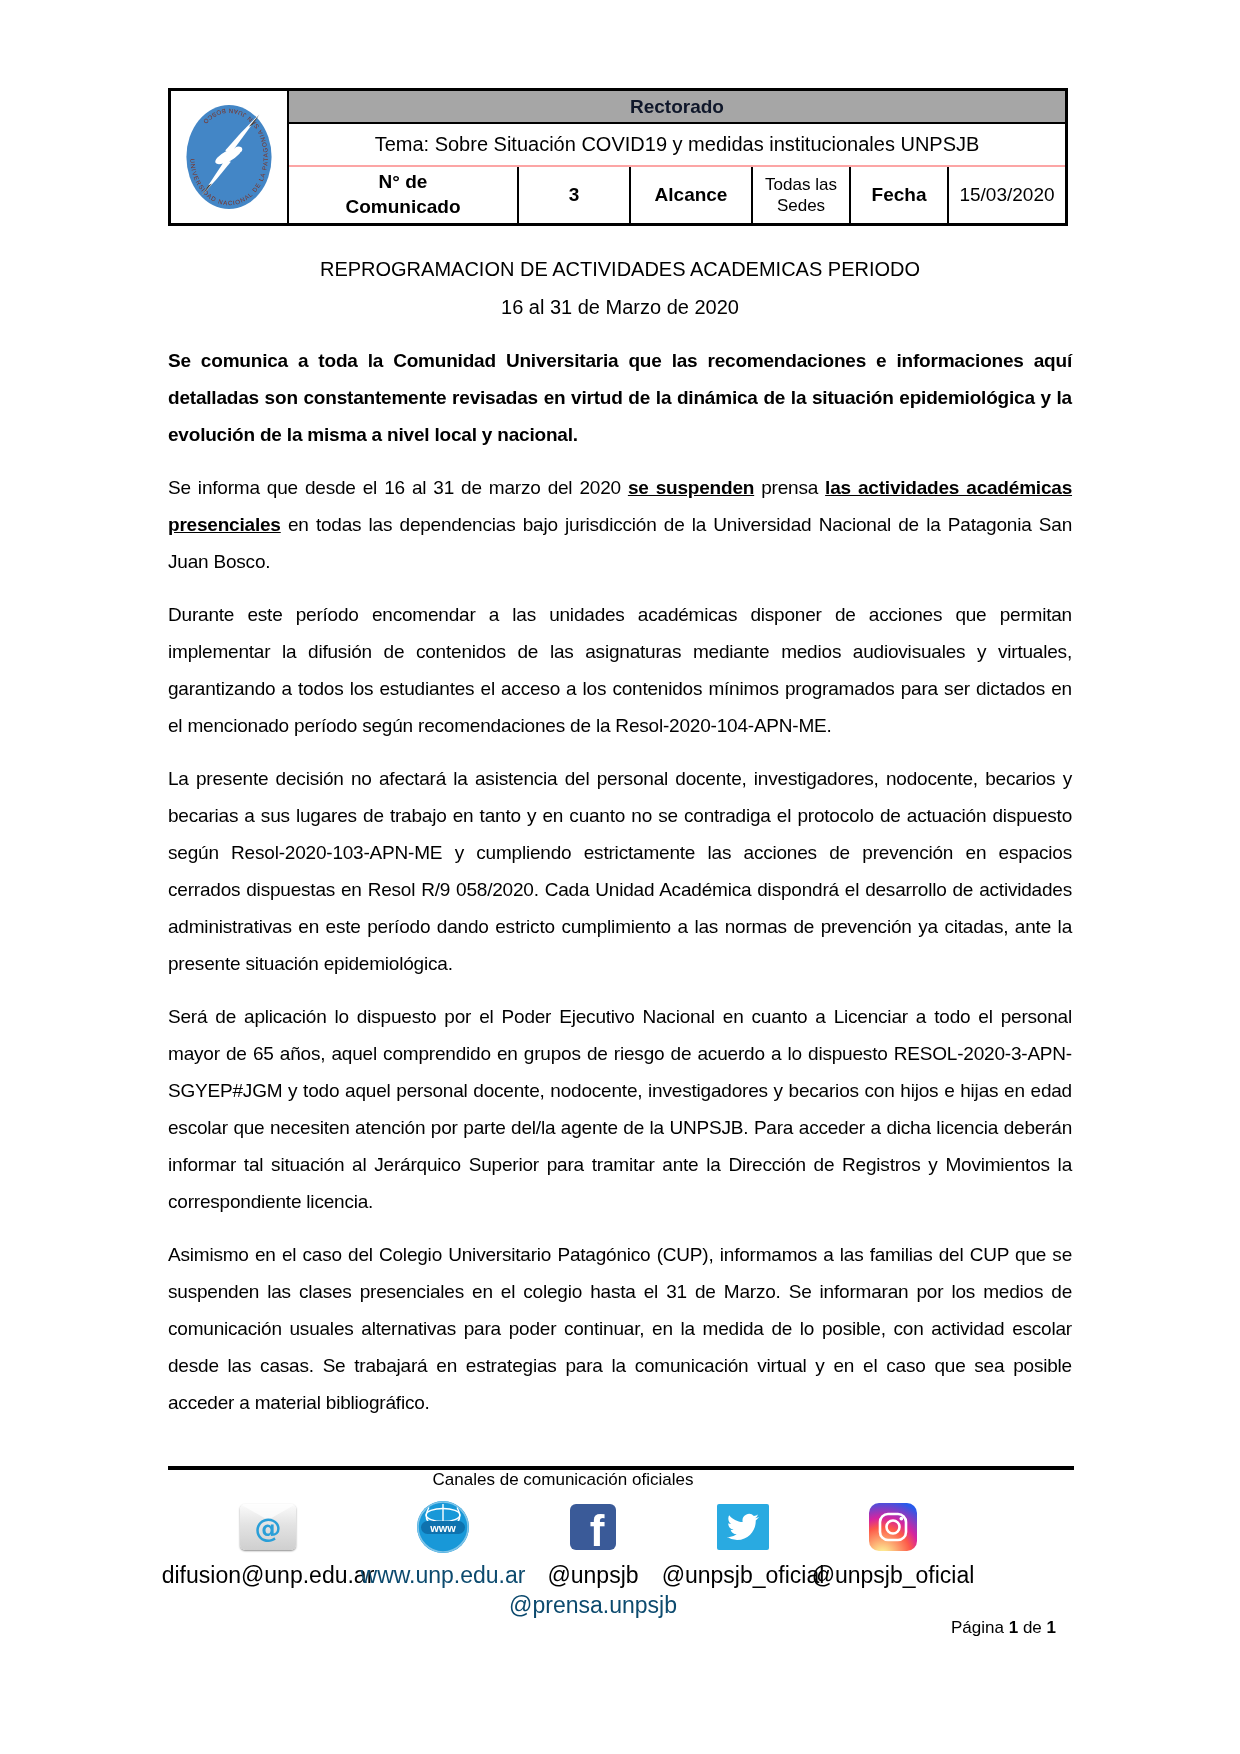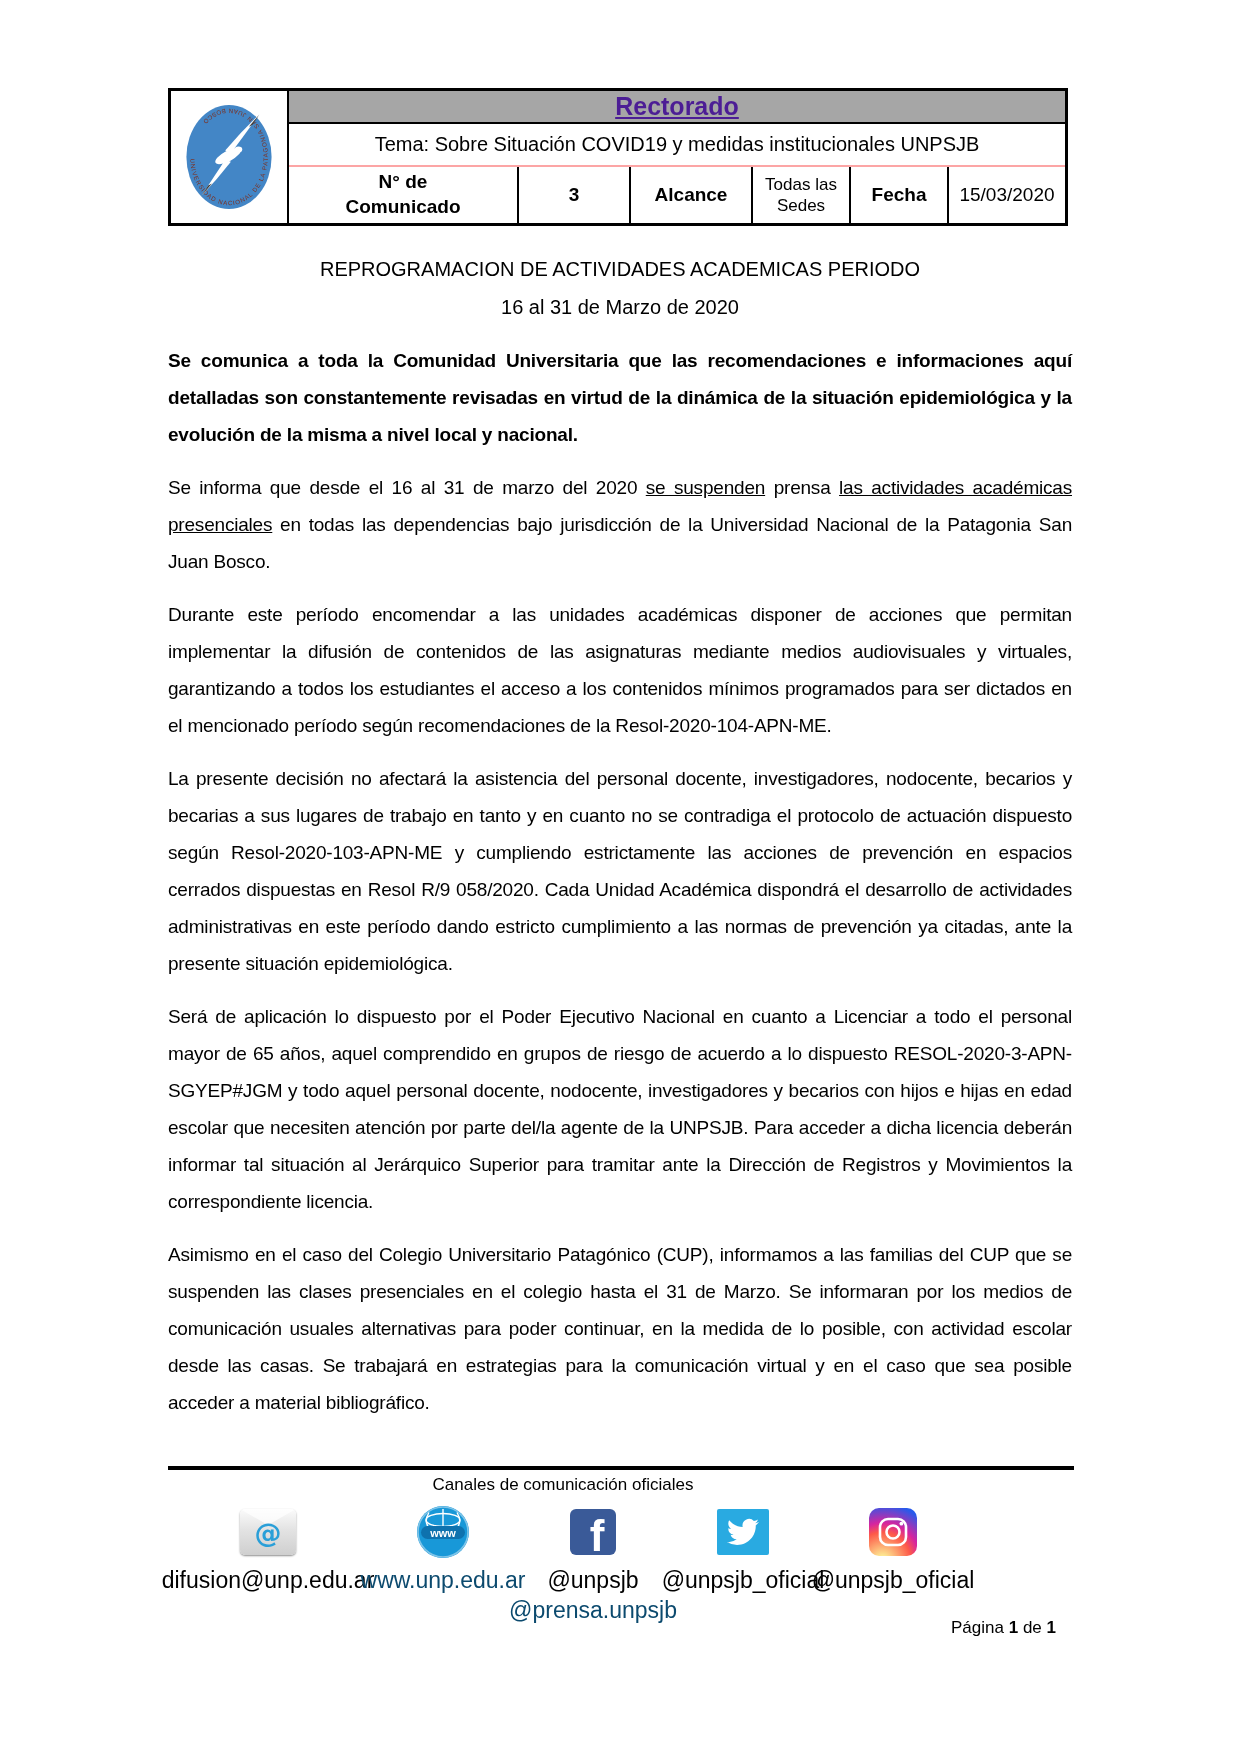--- a/index.html
+++ b/index.html
@@ -6,48 +6,48 @@
   .page{position:relative;width:1240px;height:1754px;background:#fff;overflow:hidden;
         font-family:"Liberation Sans",sans-serif;color:#000;}
   .content{position:absolute;left:168px;top:88px;width:904px;}
 
   
   .doc-table{display:flex;border:3px solid #000;width:894px;background:#fff;}
   .logo-cell{width:116px;display:flex;align-items:center;justify-content:center;
              border-right:2px solid #000;background:#fff;}
   .rows{flex:1;display:flex;flex-direction:column;}
   .row-unit{height:31px;background:#a6a6a6;border-bottom:2px solid #000;display:flex;
-            align-items:center;justify-content:center;color:#4c1d95;font-weight:bold;font-size:25px;text-decoration:underline;}
+            align-items:center;justify-content:center;color:#0f172a;font-weight:bold;font-size:19px;}
   .row-tema{height:41px;border-bottom:2px solid #fca5a5;display:flex;align-items:center;
             justify-content:center;font-size:20px;}
   .row-meta{height:56px;display:flex;text-align:center;}
   .cell{display:flex;align-items:center;justify-content:center;border-right:2px solid #000;
         font-size:19px;padding:0 2px;box-sizing:border-box;}
   .cell.last{border-right:none;}
   .c1{width:230px;font-weight:bold;white-space:pre-line;line-height:1.3;}
   .c2{width:112px;font-weight:bold;}
   .c3{width:122px;font-weight:bold;}
   .c4{width:98px;font-size:17px;line-height:1.25;}
   .c5{width:98px;font-weight:bold;}
   .c6{flex:1;}
 
   
   .title{text-align:center;font-size:20px;line-height:38px;margin:24px 0 14px;}
 
   
   .body-text p{text-align:justify;font-size:19px;line-height:37px;margin:16px 0 13px;
                letter-spacing:-0.2px;}
   .p-bold{font-weight:bold;}
-  .emph{font-weight:normal;text-decoration:underline;}
+  .emph{font-weight:bold;text-decoration:underline;}
 
   
   .footer{position:absolute;left:168px;top:1466px;width:906px;}
   .footer-rule{height:4px;background:#000;width:100%;}
   .footer-inner{width:790px;}
-  .footer-heading{text-align:center;font-size:17px;margin-top:5px;}
+  .footer-heading{text-align:center;font-size:17px;}
   .channels{display:flex;justify-content:space-between;margin-top:8px;align-items:flex-start;}
   .channel{display:flex;flex-direction:column;align-items:center;}
   .channel.wide{width:200px;} .channel.norm{width:150px;}
   .icon-box{height:58px;display:flex;align-items:center;justify-content:center;}
   .channel-label{font-size:23px;margin-top:6px;}
   .link{color:#0c4a6e;cursor:pointer;}
   .sublabel{margin-top:3px;}
   .pagenum{position:absolute;right:184px;top:1618px;font-size:17px;}
   .pagenum b{font-weight:bold;}
 

